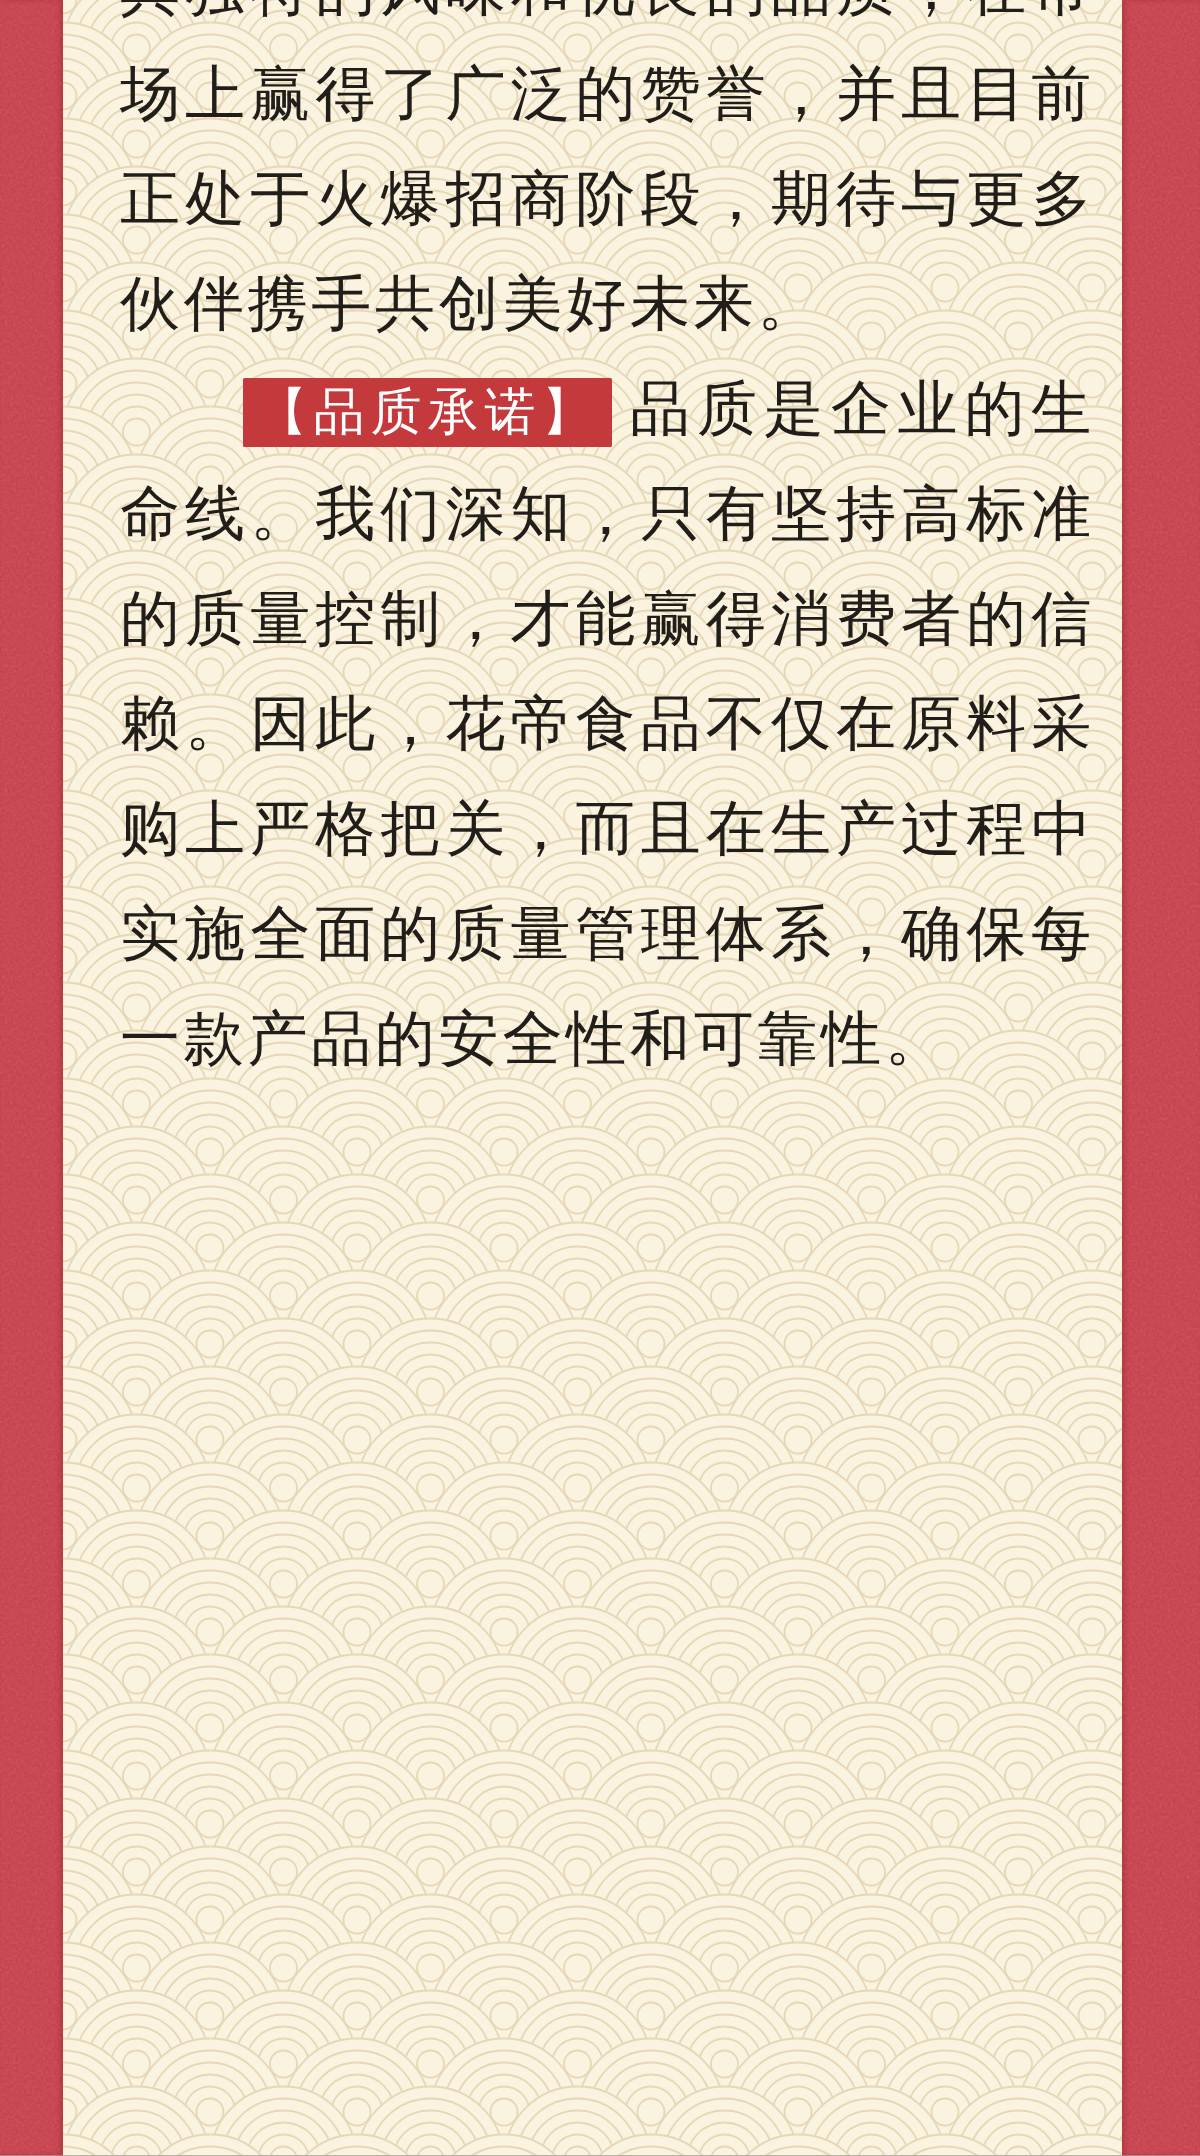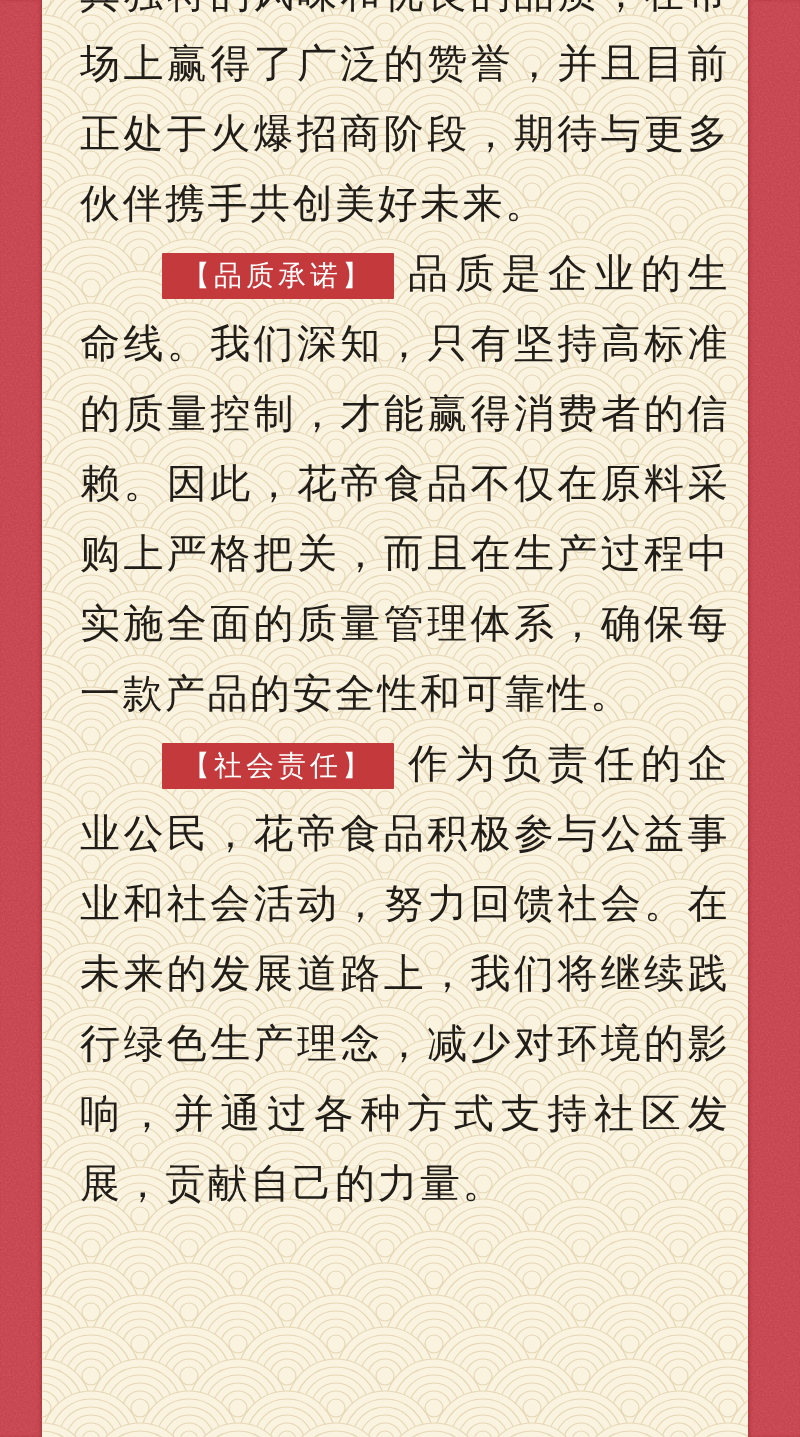--- a/index.html
+++ b/index.html
@@ -18,22 +18,22 @@
   }
   .pattern{position:absolute;inset:0;width:100%;height:100%;display:block;}
   .text-flow{position:relative;margin-top:-42px;padding:0 18px 0 38px;}
   p.para{
     margin:0;font-size:40px;line-height:70px;letter-spacing:2.5px;
     color:var(--ink,#211d19);text-align:justify;word-break:break-all;
   }
   p.para.indent{text-indent:82px;}
   .badge{
     display:inline-block;text-indent:0;background:var(--badge,#c43a3c);
-    color:var(--badge-ink,#ffffff);font-size:28px;line-height:46px;
-    padding:0 20px;letter-spacing:4px;margin-right:10px;vertical-align:middle;
+    color:var(--badge-ink,#ffffff);font-size:34px;line-height:46px;
+    padding:0 9px;letter-spacing:4px;margin-right:10px;vertical-align:middle;
     border-radius:1px;
   }
   .hidden-defs{position:absolute;width:0;height:0;overflow:hidden;}
 </style>
 </head>
 <body>
 
 <svg class="hidden-defs" aria-hidden="true">
   <filter id="grain" x="0" y="0" width="100%" height="100%">
     <feTurbulence type="fractalNoise" baseFrequency="0.55" numOctaves="2" seed="8"></feTurbulence>
@@ -134,21 +134,20 @@
           </pattern>
       </defs>
       <rect width="100%" height="100%" fill="url(#sg)"></rect>
     </svg>
 
     <div class="text-flow">
       <p class="para"><span>其独特的风味和优良的品质，在市场上赢得了广泛的赞誉，并且目前正处于火爆招商阶段，期待与更多伙伴携手共创美好未来。</span></p>
 
       <p class="para indent"><span class="badge">【品质承诺】</span><span>品质是企业的生命线。我们深知，只有坚持高标准的质量控制，才能赢得消费者的信赖。因此，花帝食品不仅在原料采购上严格把关，而且在生产过程中实施全面的质量管理体系，确保每一款产品的安全性和可靠性。</span></p>
 
-      <p class="para indent"><span class="badge">【社会责任】</span><span>作为负责任的企业公民，花帝食品积极参与公益事业和社会活动，努力回馈社会。在未来的发展道路上，我们将继续践行绿色生产理念，减少对环境的影响，并通过各种方式支持社区发展，贡献自己的力量。</span></p>
 
     </div>
   </div>
 
   <div class="side right">
     <svg class="tex" preserveAspectRatio="none">
       <rect width="100%" height="100%" filter="url(#grain)"></rect>
     </svg>
   </div>
 

